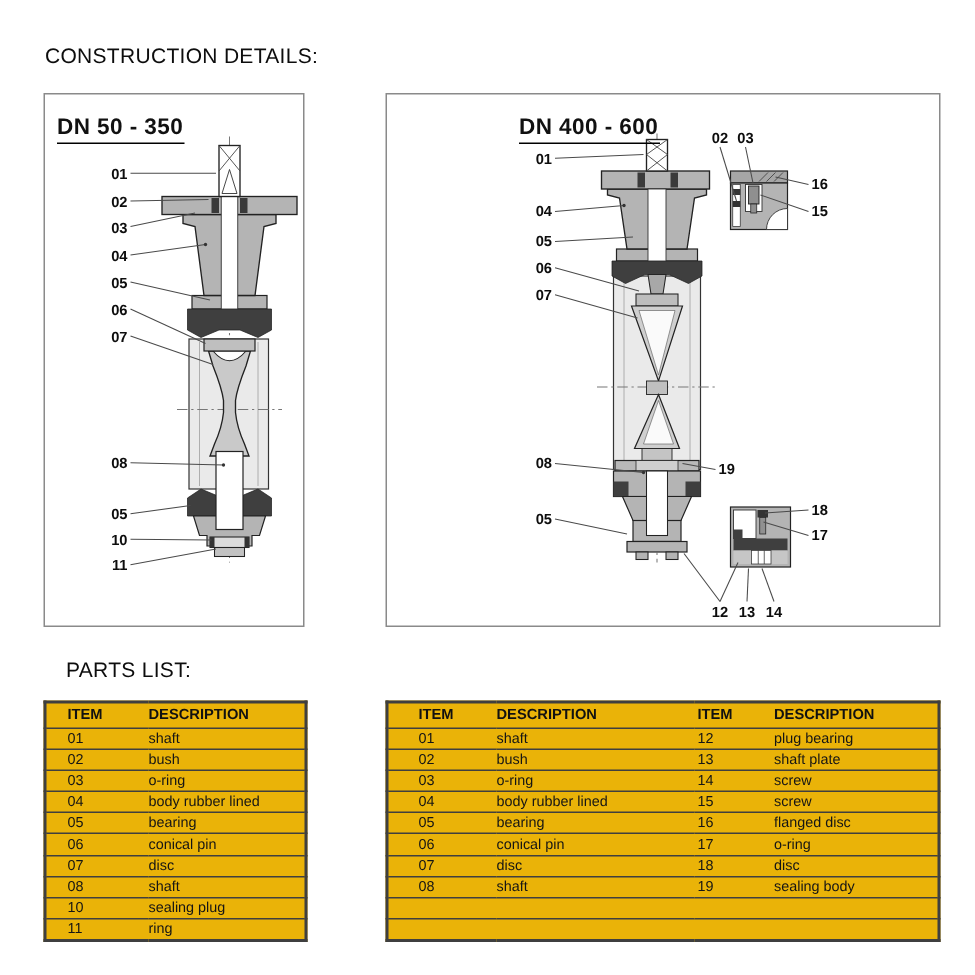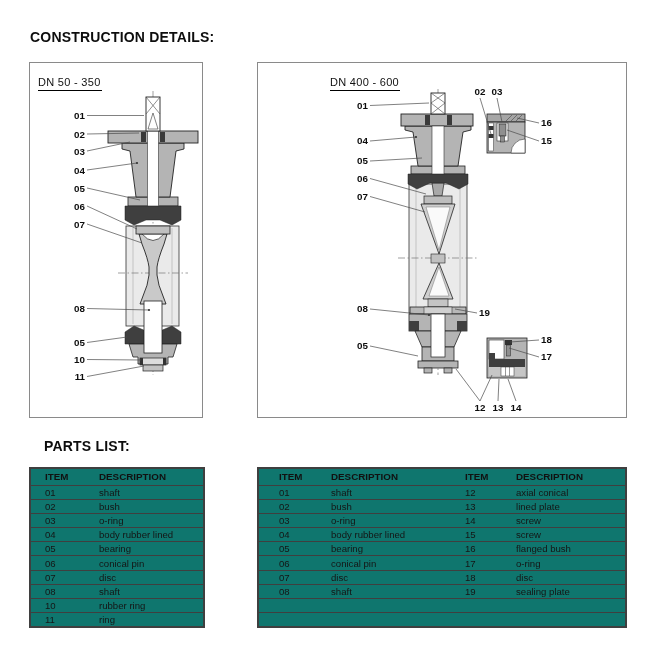--- a/index.html
+++ b/index.html
@@ -2,43 +2,43 @@
 <html><head>
 <meta charset="utf-8">
 <style>
   html,body{margin:0;padding:0;}
   body{
     width:650px;height:650px;position:relative;background:#ffffff;
     font-family:"Liberation Sans","DejaVu Sans",sans-serif;color:#111;
     overflow:hidden;
   }
   .h-title{
-    position:absolute;font-size:14px;font-weight:bold;letter-spacing:.2px;color:#0d0d0d;
+    position:absolute;font-size:14px;font-weight:normal;letter-spacing:.2px;color:#0d0d0d;
   }
   #construction-title{left:30px;top:29px;}
   #parts-title{left:44px;top:438px;}
   .diagram-box{
     position:absolute;border:1px solid #8a8a8a;background:#fff;
   }
   #box-left{left:29px;top:62px;width:172px;height:354px;}
   #box-right{left:257px;top:62px;width:368px;height:354px;}
   .dn-caption{
-    position:absolute;font-size:11px;font-weight:normal;letter-spacing:.3px;
+    position:absolute;font-size:15px;font-weight:bold;letter-spacing:.3px;
     border-bottom:1px solid #000;padding:0 1px 2px 0;white-space:nowrap;
   }
   #box-left .dn-caption{left:8px;top:13px;}
-  #box-right .dn-caption{left:72px;top:13px;}
+  #box-right .dn-caption{left:88px;top:13px;}
   .diagram-box svg{position:absolute;left:0;top:0;width:100%;height:100%;}
   svg text{
     font-family:"Liberation Sans","DejaVu Sans",sans-serif;
     font-size:9.8px;font-weight:bold;fill:#0d0d0d;
   }
   .ptable{
     position:absolute;border-collapse:collapse;table-layout:fixed;
-    background:#0f766e;border:2px solid #3f3f3f;
+    background:#eab308;border:2px solid #3f3f3f;
   }
   #parts-table-left{left:29px;top:467px;width:174px;}
   #parts-table-right{left:257px;top:467px;width:368px;}
   .ptable th,.ptable td{
     border-top:1px solid #3f3f3f;text-align:left;vertical-align:middle;
     white-space:nowrap;overflow:hidden;padding:0;
   }
   .ptable thead tr{height:17px;}
   .ptable tbody tr{height:14.2px;}
   .ptable th{font-size:9.8px;font-weight:bold;border-top:none;}
@@ -318,21 +318,21 @@
       <tr>
         <td>07</td>
         <td>disc</td>
       </tr>
       <tr>
         <td>08</td>
         <td>shaft</td>
       </tr>
       <tr>
         <td>10</td>
-        <td>rubber ring</td>
+        <td>sealing plug</td>
       </tr>
       <tr>
         <td>11</td>
         <td>ring</td>
       </tr>
     </tbody>
 </table>
 
 <table class="ptable" id="parts-table-right">
   <colgroup>
@@ -347,63 +347,63 @@
         <th>DESCRIPTION</th>
         <th>ITEM</th>
         <th>DESCRIPTION</th>
       </tr>
     </thead>
   <tbody>
       <tr>
         <td>01</td>
         <td>shaft</td>
         <td>12</td>
-        <td>axial conical</td>
+        <td>plug bearing</td>
       </tr>
       <tr>
         <td>02</td>
         <td>bush</td>
         <td>13</td>
-        <td>lined plate</td>
+        <td>shaft plate</td>
       </tr>
       <tr>
         <td>03</td>
         <td>o-ring</td>
         <td>14</td>
         <td>screw</td>
       </tr>
       <tr>
         <td>04</td>
         <td>body rubber lined</td>
         <td>15</td>
         <td>screw</td>
       </tr>
       <tr>
         <td>05</td>
         <td>bearing</td>
         <td>16</td>
-        <td>flanged bush</td>
+        <td>flanged disc</td>
       </tr>
       <tr>
         <td>06</td>
         <td>conical pin</td>
         <td>17</td>
         <td>o-ring</td>
       </tr>
       <tr>
         <td>07</td>
         <td>disc</td>
         <td>18</td>
         <td>disc</td>
       </tr>
       <tr>
         <td>08</td>
         <td>shaft</td>
         <td>19</td>
-        <td>sealing plate</td>
+        <td>sealing body</td>
       </tr>
       <tr>
         <td>&nbsp;</td>
         <td>&nbsp;</td>
         <td>&nbsp;</td>
         <td>&nbsp;</td>
       </tr>
       <tr>
         <td>&nbsp;</td>
         <td>&nbsp;</td>

